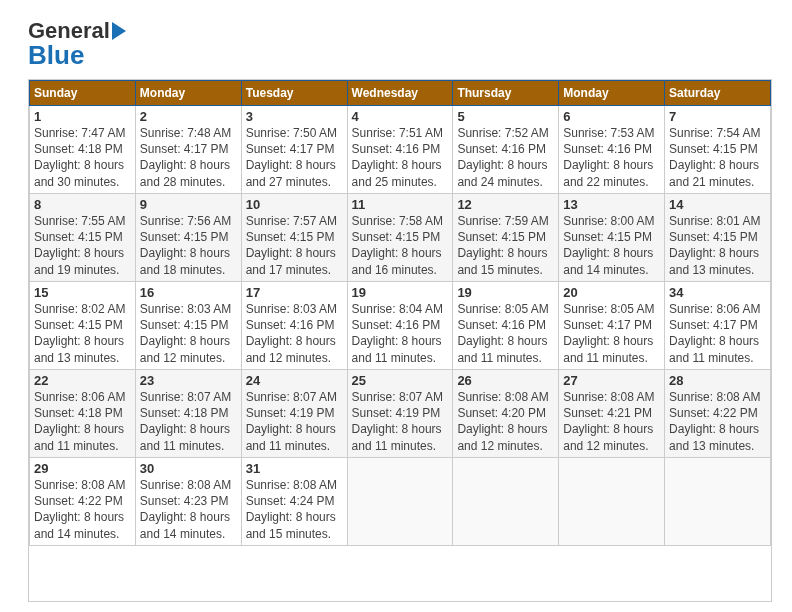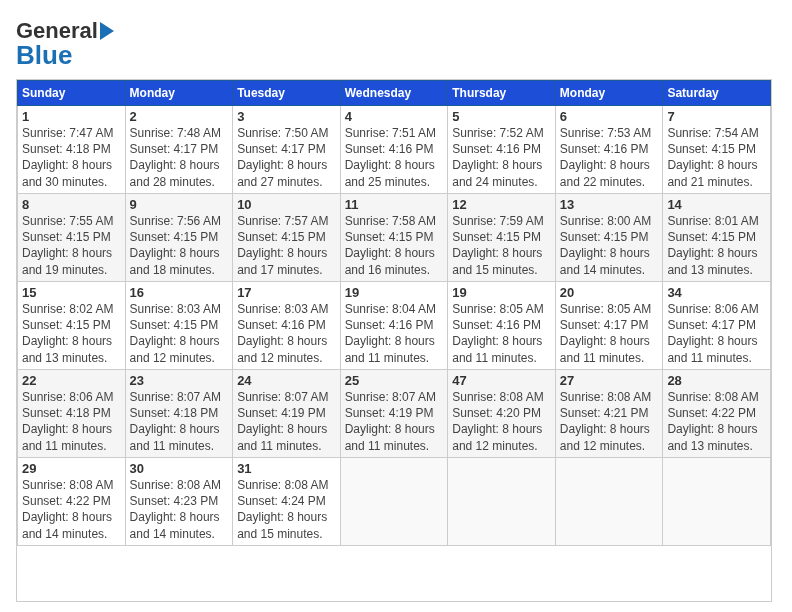--- a/index.html
+++ b/index.html
@@ -6,21 +6,21 @@
     body {
       font-family: Arial, sans-serif;
       background: #fff;
       width: 792px;
       height: 612px;
       overflow: hidden;
     }
     .page {
       width: 792px;
       height: 612px;
-      padding: 18px 20px 10px 16px;
+      padding: 18px 20px 10px 28px;
       display: flex;
       flex-direction: column;
     }
     .header {
       display: flex;
       justify-content: space-between;
       align-items: flex-start;
       margin-bottom: 8px;
     }
     .logo {
@@ -60,21 +60,21 @@
       border: 1px solid #ccc;
       border-collapse: collapse;
       width: 100%;
     }
     table {
       width: 100%;
       border-collapse: collapse;
       table-layout: fixed;
     }
     thead tr th {
-      background: #1d4ed8;
+      background: #a16207;
       color: white;
       font-size: 12px;
       font-weight: bold;
       padding: 5px 4px;
       text-align: left;
       border: 1px solid #1a5a9a;
     }
     tbody tr td {
       border: 1px solid #ccc;
       vertical-align: top;
@@ -336,21 +336,21 @@
   </td>
             <td>
     <span class="day-num">25</span>
     <div class="day-info">
       Sunrise: 8:07 AM<br>
       Sunset: 4:19 PM<br>
       Daylight: 8 hours and 11 minutes.
     </div>
   </td>
             <td>
-    <span class="day-num">47</span>
+    <span class="day-num">26</span>
     <div class="day-info">
       Sunrise: 8:08 AM<br>
       Sunset: 4:20 PM<br>
       Daylight: 8 hours and 12 minutes.
     </div>
   </td>
             <td>
     <span class="day-num">27</span>
     <div class="day-info">
       Sunrise: 8:08 AM<br>

